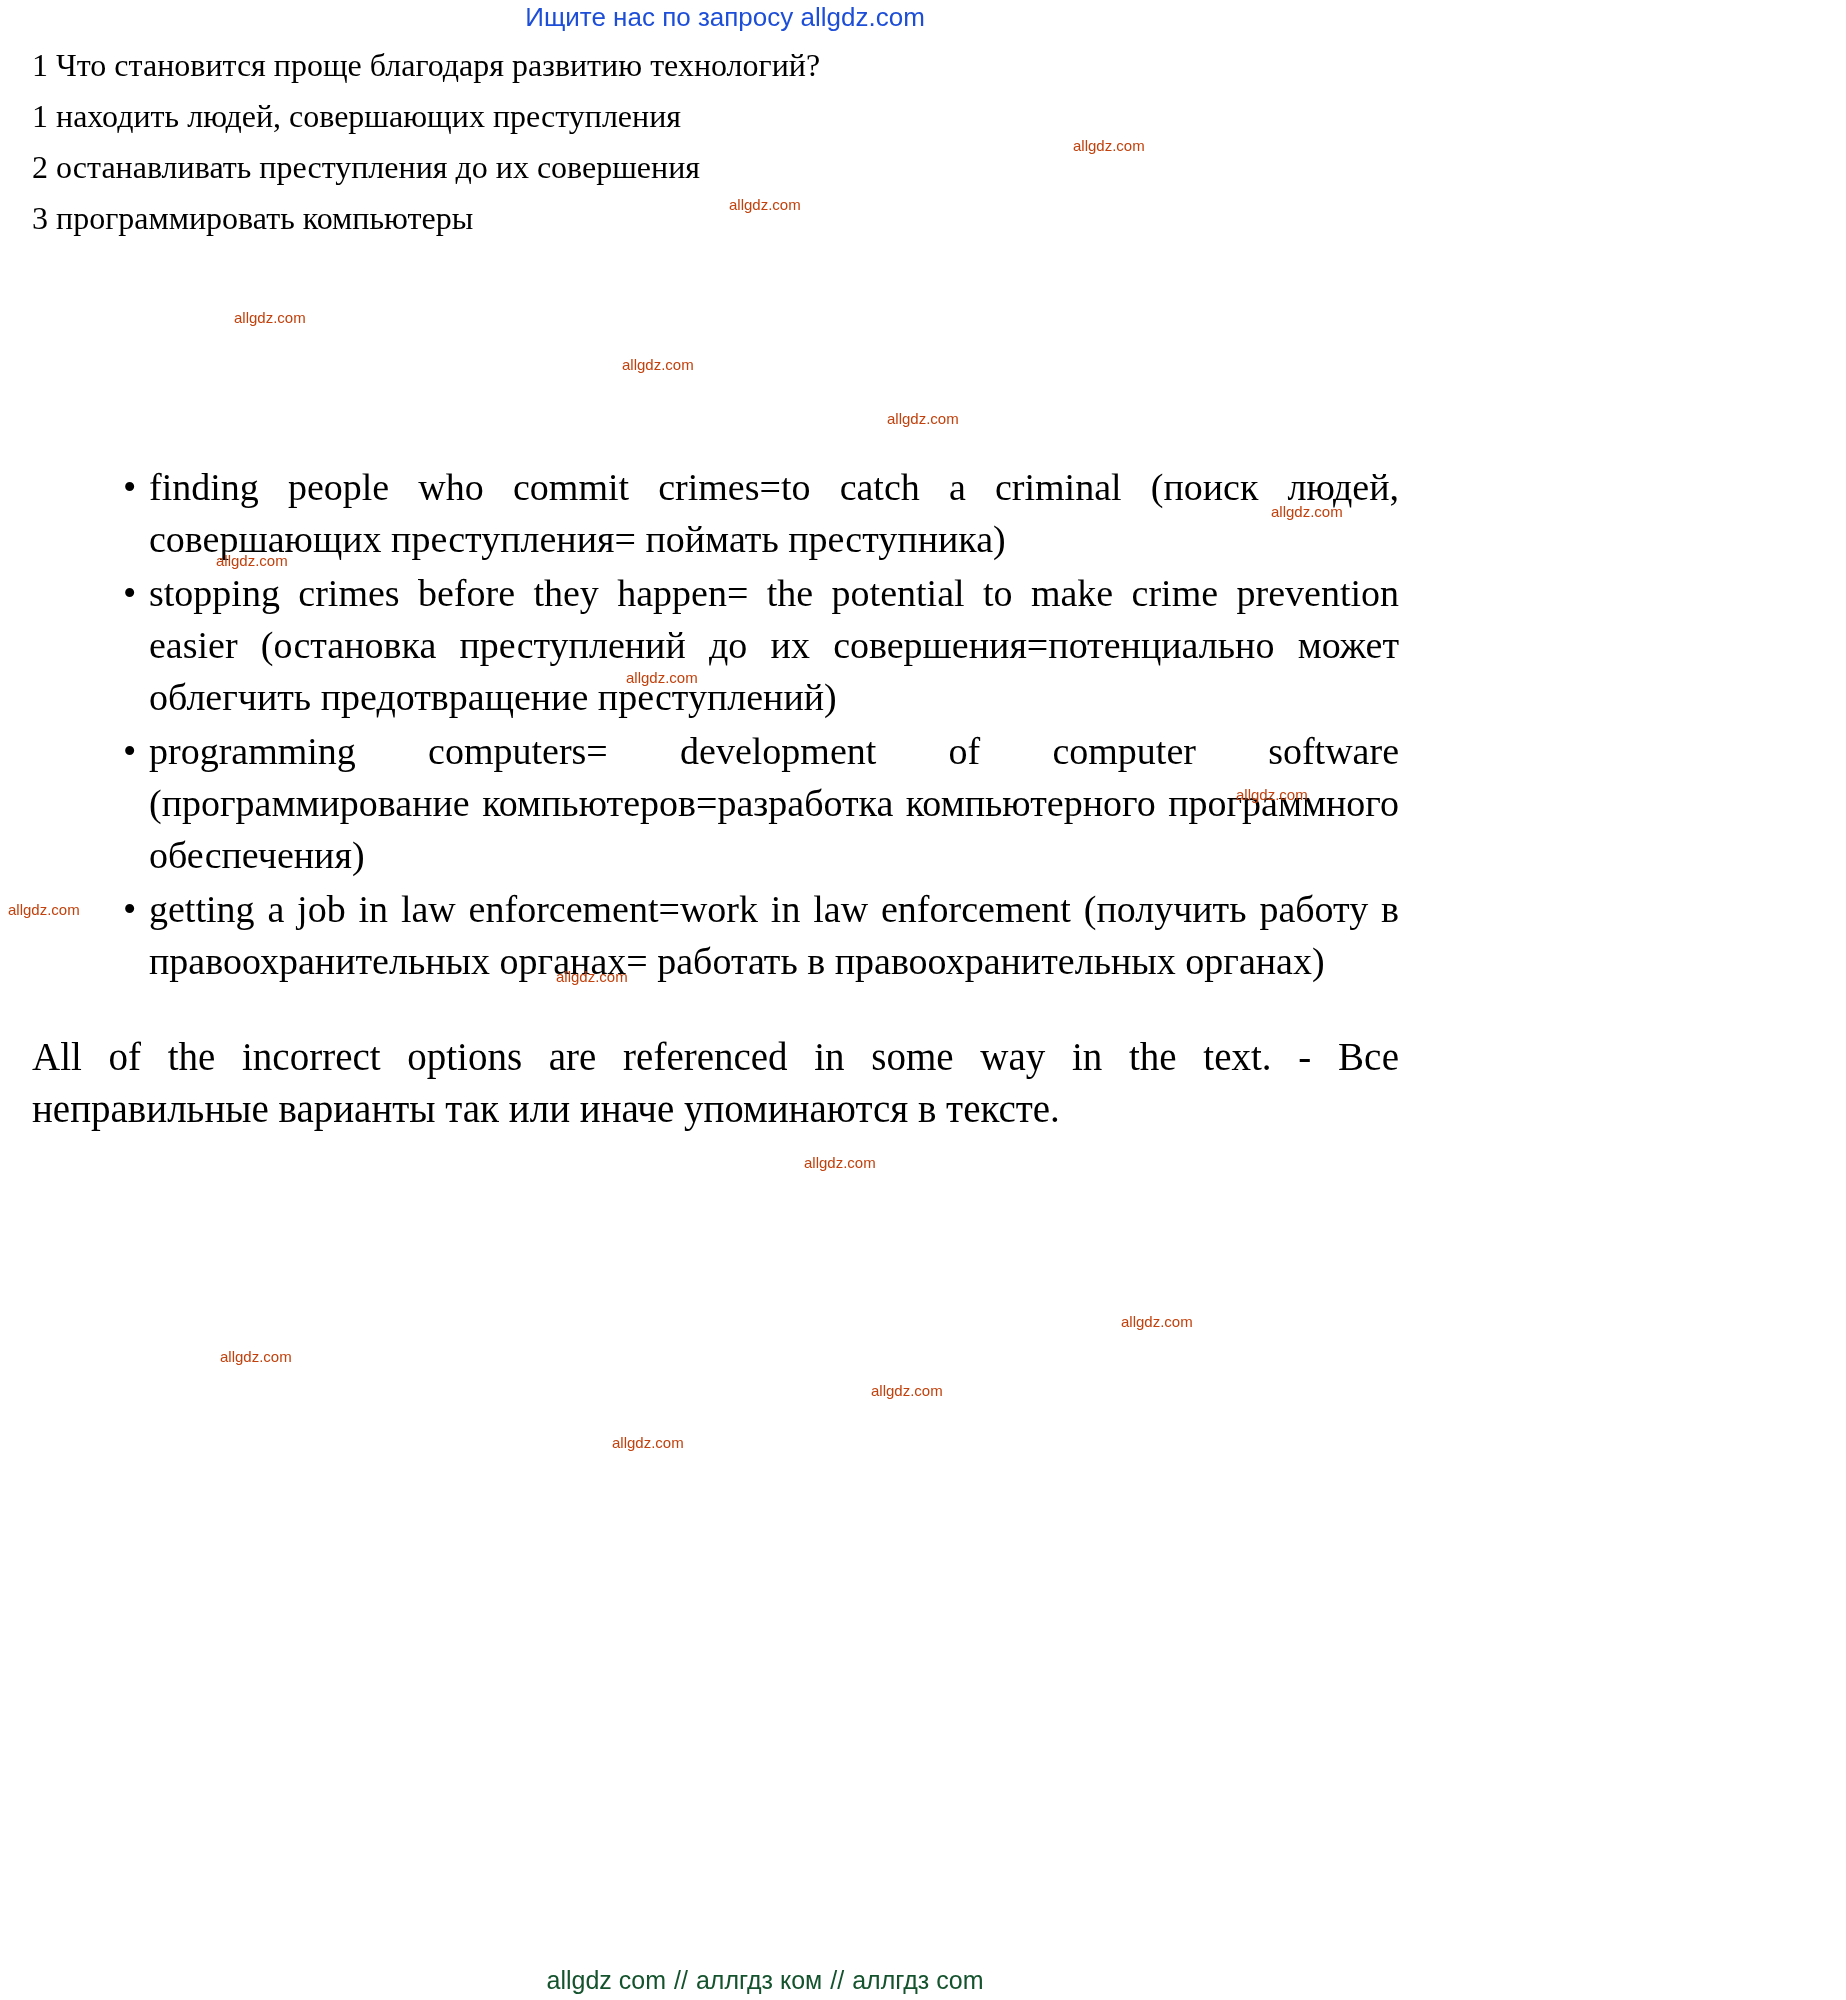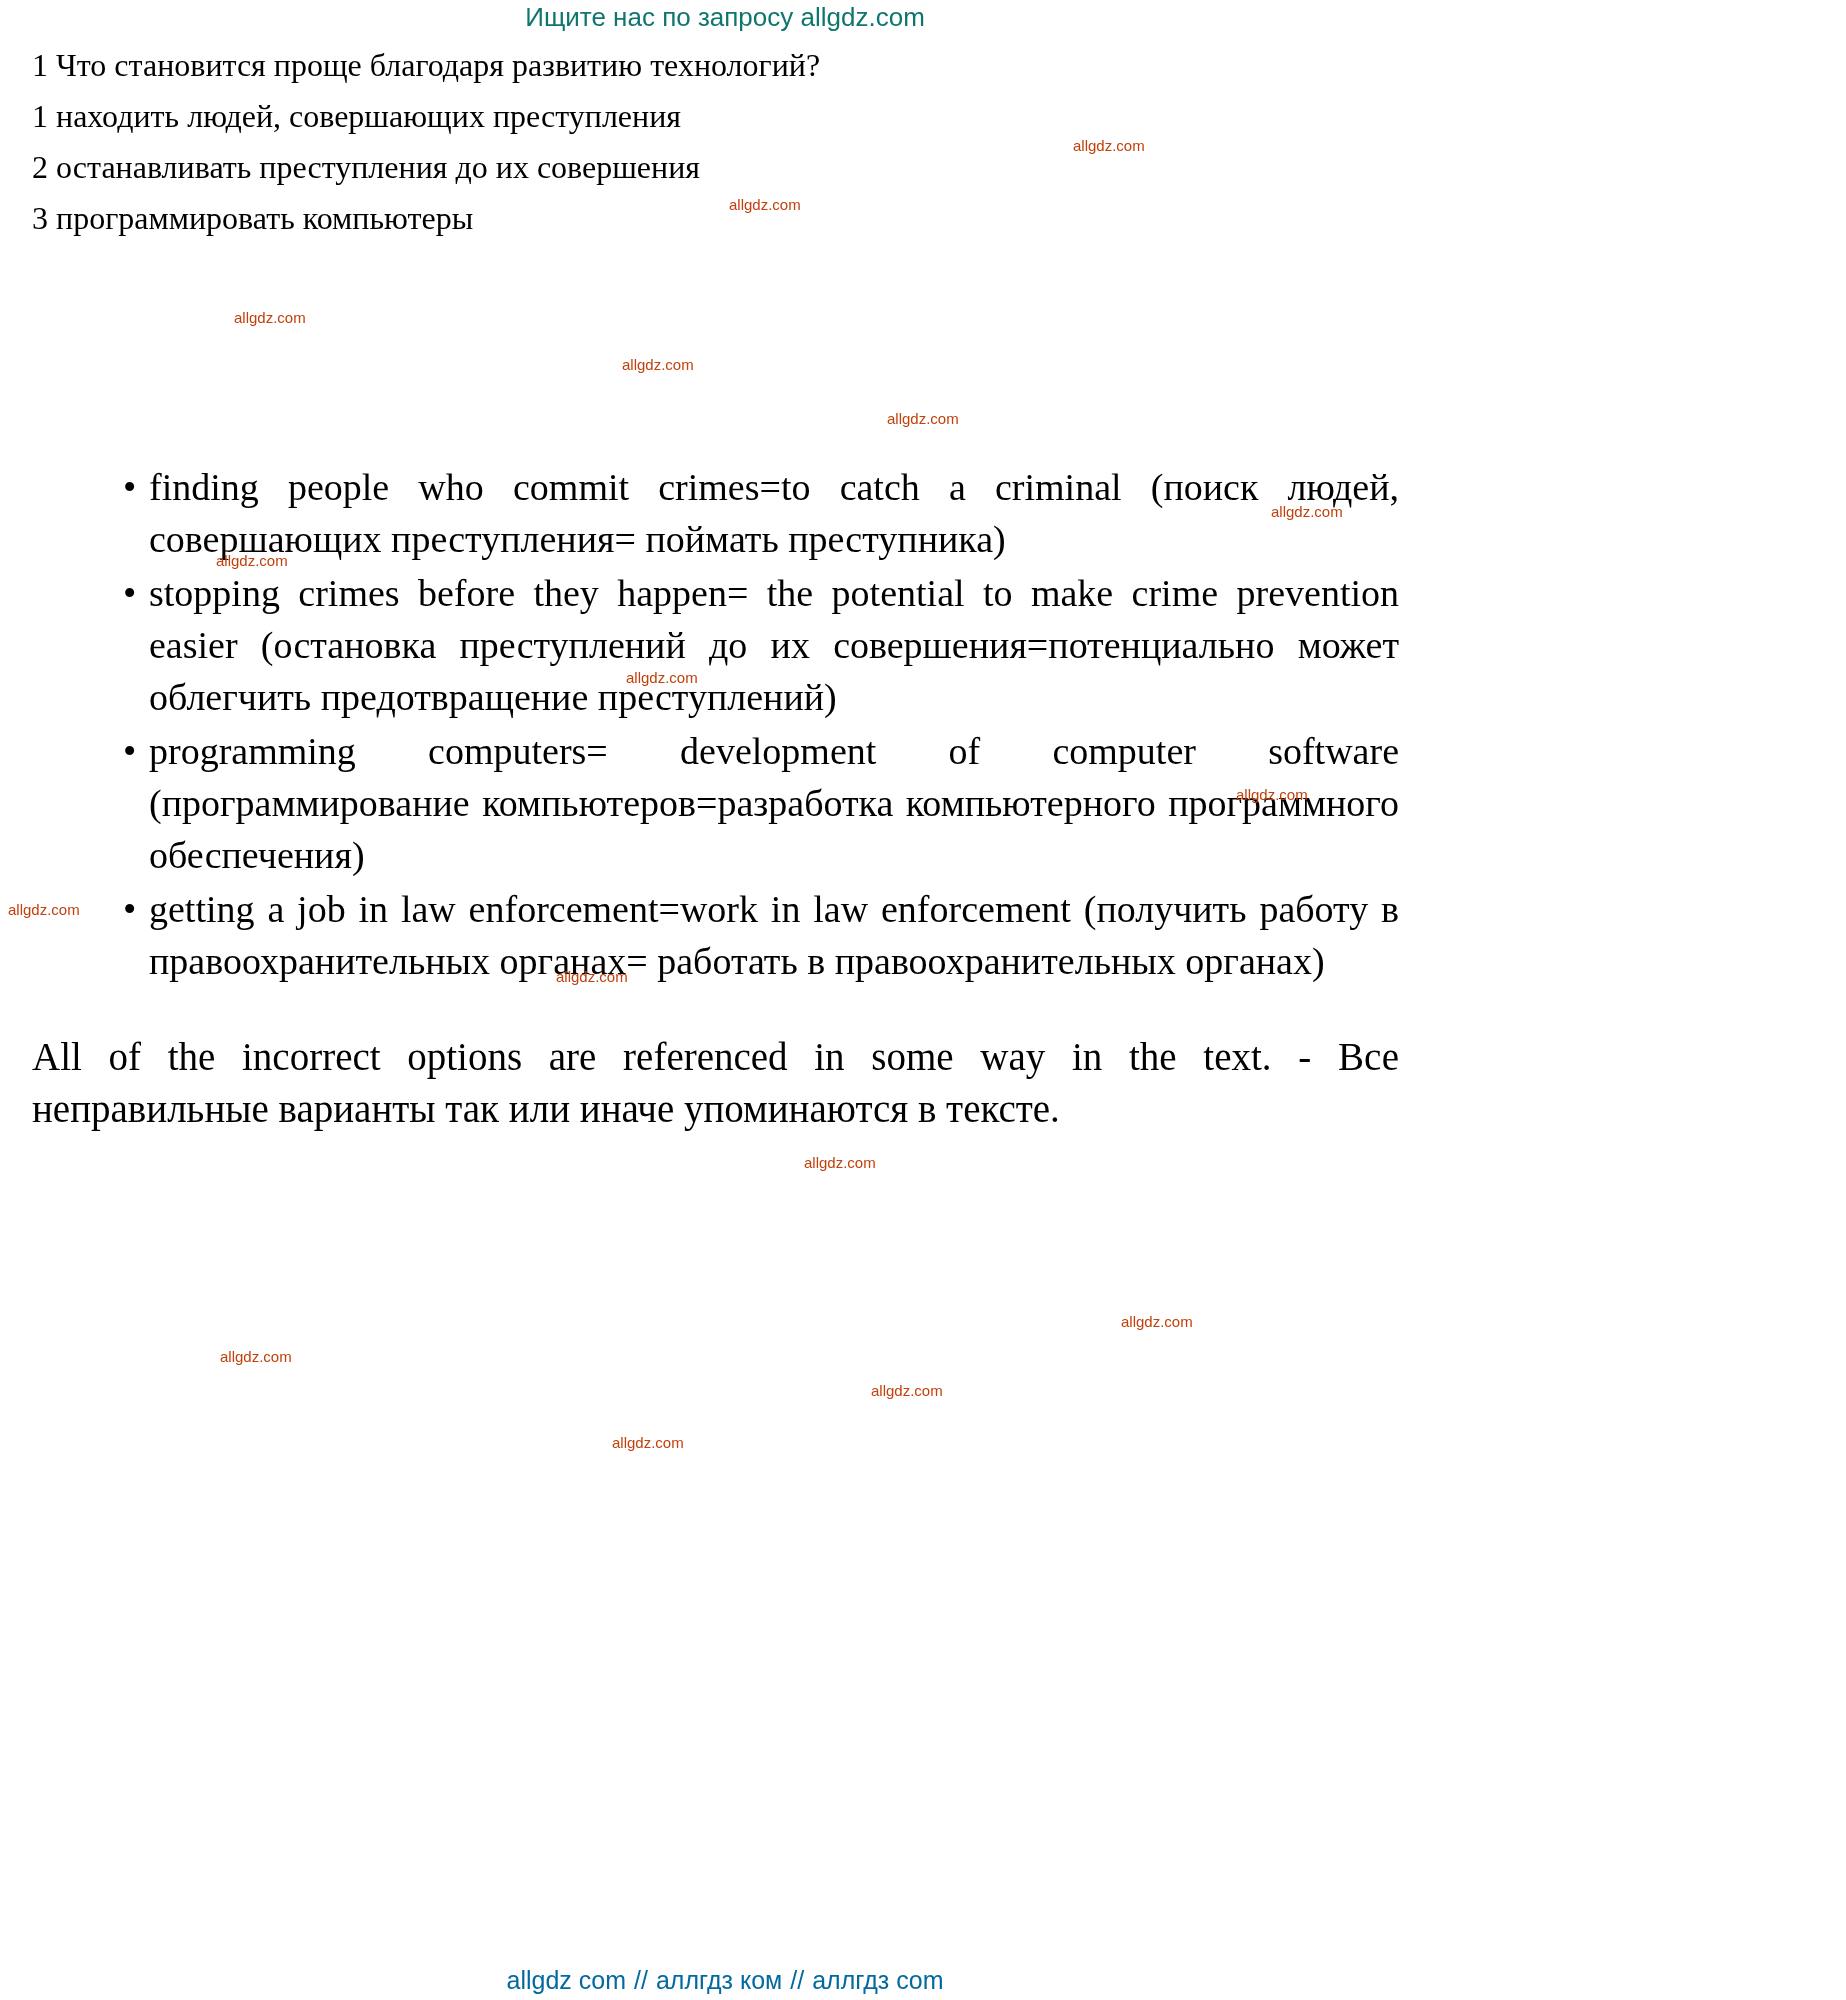--- a/index.html
+++ b/index.html
@@ -126,21 +126,21 @@
     color: #c2410c;
     white-space: nowrap;
     pointer-events: none;
   }
 </style>
 </head>
 <body>
 
 <div class="page">
 
-  <div class="promo" style="color: #0f766e;">Ищите нас по запросу allgdz.com</div>
+  <div class="promo" style="color: #1d4ed8;">Ищите нас по запросу allgdz.com</div>
 
   <div class="content">
 
     <div class="qline">1 Что становится проще благодаря развитию технологий?</div>
     <div class="qline">1 находить людей, совершающих преступления</div>
     <div class="qline bold">2 останавливать преступления до их совершения</div>
     <div class="qline">3 программировать компьютеры</div>
 
     <div class="spacer-md"></div>
 
@@ -190,18 +190,18 @@
       <div class="wm" style="left: 1236px; top: 786px;">allgdz.com</div>
       <div class="wm" style="left: 8px; top: 901px;">allgdz.com</div>
       <div class="wm" style="left: 556px; top: 968px;">allgdz.com</div>
       <div class="wm" style="left: 804px; top: 1154px;">allgdz.com</div>
       <div class="wm" style="left: 1121px; top: 1313px;">allgdz.com</div>
       <div class="wm" style="left: 220px; top: 1348px;">allgdz.com</div>
       <div class="wm" style="left: 871px; top: 1382px;">allgdz.com</div>
       <div class="wm" style="left: 612px; top: 1434px;">allgdz.com</div>
     </div>
 
-  <div class="footer" style="color: #0369a1;">
+  <div class="footer" style="color: #14532d; margin-left: 40px;">
     <span>allgdz com</span><span class="sep">//</span><span>аллгдз ком</span><span class="sep">//</span><span>аллгдз com</span>
   </div>
 
 </div>
 
 
 </body></html>

